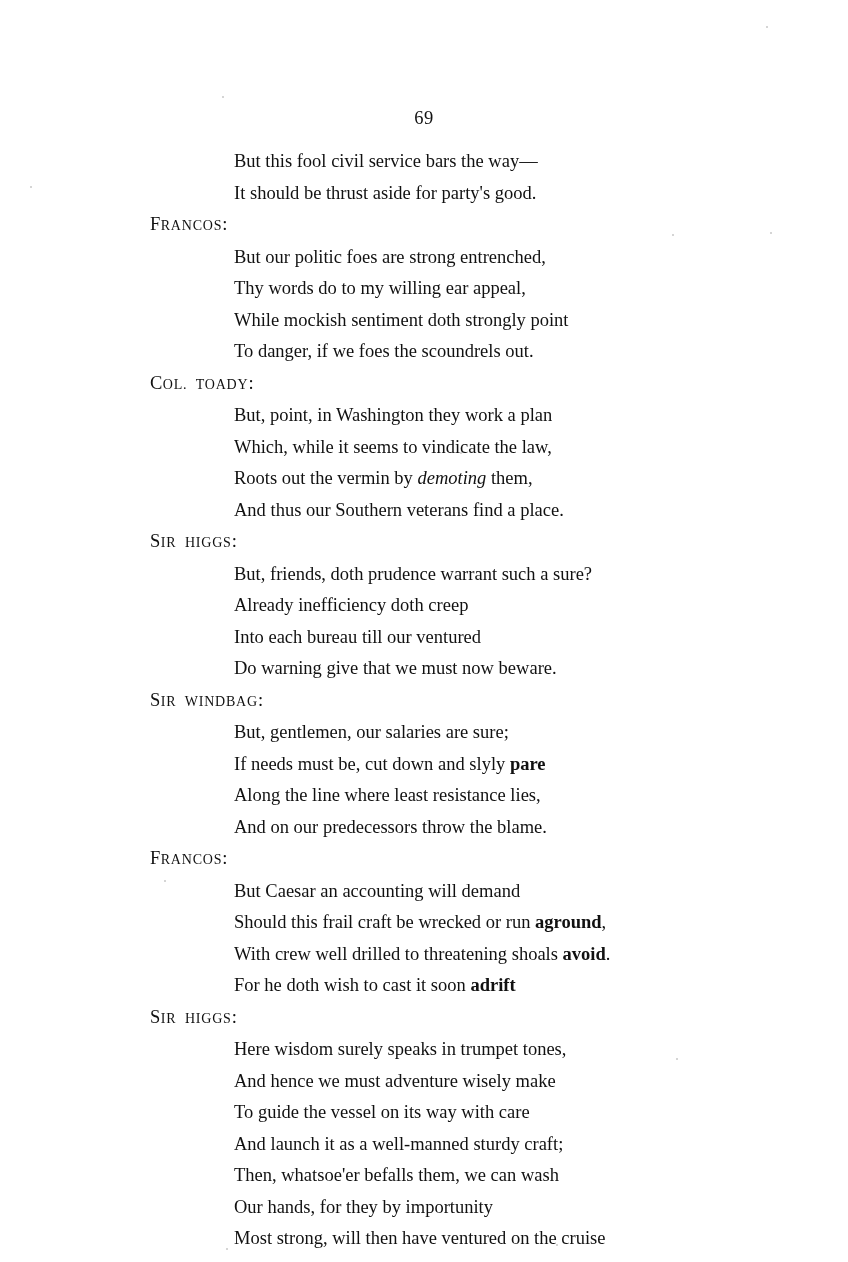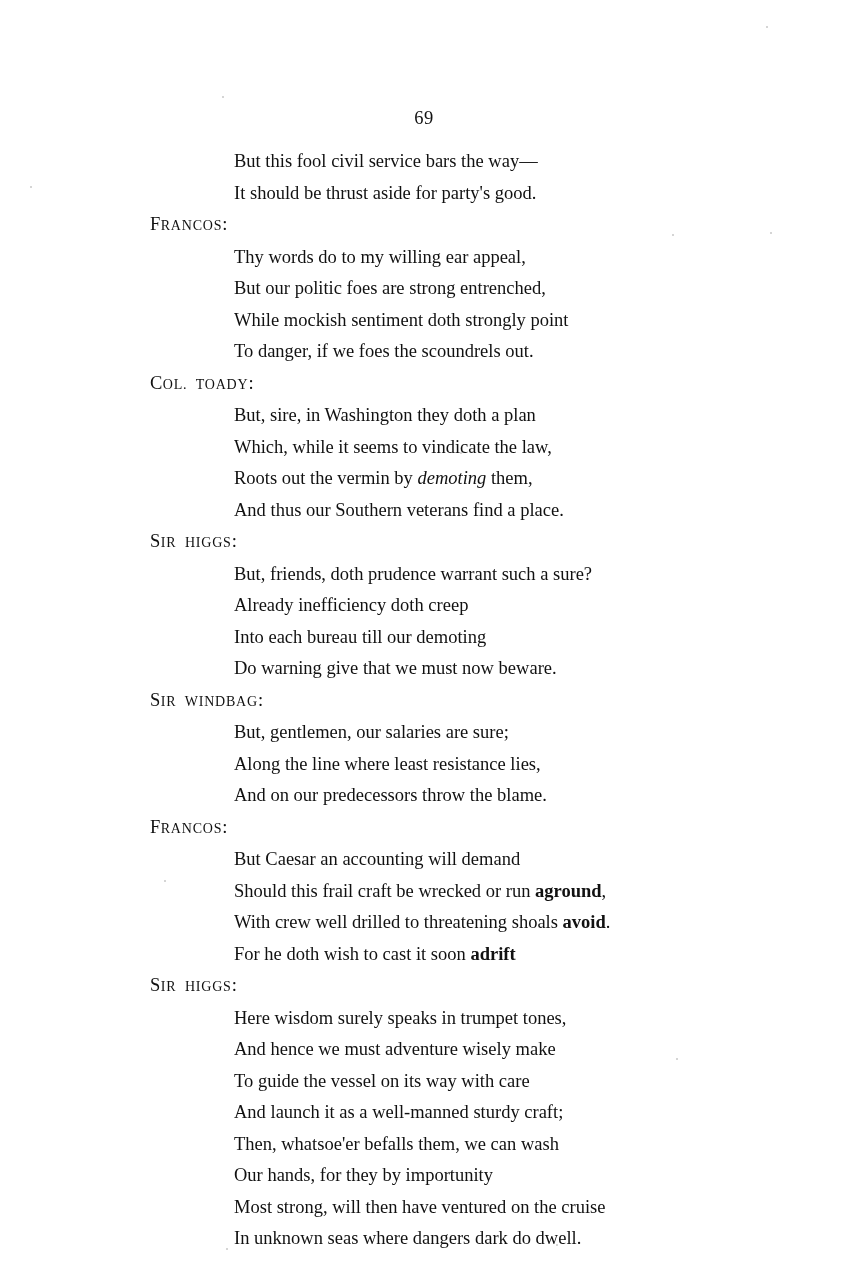--- a/index.html
+++ b/index.html
@@ -74,36 +74,37 @@
 <body>
 
 <div class="page">
 
   <div class="page-number">69</div>
 
   <div class="body-text">
       <div class="line verse">But this fool civil service bars the way—</div>
       <div class="line verse">It should be thrust aside for party's good.</div>
       <div class="line speaker"><span class="sc-first">F</span><span class="sc-rest">RANCOS</span><span class="sc-first">:</span></div>
+      <div class="line verse">But our politic foes are strong entrenched,</div>
       <div class="line verse">Thy words do to my willing ear appeal,</div>
-      <div class="line verse">But our politic foes are strong entrenched,</div>
       <div class="line verse">While mockish sentiment doth strongly point</div>
       <div class="line verse">To danger, if we foes the scoundrels out.</div>
       <div class="line speaker"><span class="sc-first">C</span><span class="sc-rest">OL.  T</span><span class="sc-rest">OADY</span><span class="sc-first">:</span></div>
-      <div class="line verse">But, sire, in Washington they doth a plan</div>
+      <div class="line verse">But, point, in Washington they work a plan</div>
       <div class="line verse">Which, while it seems to vindicate the law,</div>
       <div class="line verse">Roots out the vermin by <em>demoting</em> them,</div>
       <div class="line verse">And thus our Southern veterans find a place.</div>
       <div class="line speaker"><span class="sc-first">S</span><span class="sc-rest">IR  H</span><span class="sc-rest">IGGS</span><span class="sc-first">:</span></div>
       <div class="line verse">But, friends, doth prudence warrant such a sure?</div>
       <div class="line verse">Already inefficiency doth creep</div>
-      <div class="line verse">Into each bureau till our demoting</div>
+      <div class="line verse">Into each bureau till our ventured</div>
       <div class="line verse">Do warning give that we must now beware.</div>
       <div class="line speaker"><span class="sc-first">S</span><span class="sc-rest">IR  W</span><span class="sc-rest">INDBAG</span><span class="sc-first">:</span></div>
       <div class="line verse">But, gentlemen, our salaries are sure;</div>
+      <div class="line verse">If needs must be, cut down and slyly <b>pare</b></div>
       <div class="line verse">Along the line where least resistance lies,</div>
       <div class="line verse">And on our predecessors throw the blame.</div>
       <div class="line speaker"><span class="sc-first">F</span><span class="sc-rest">RANCOS</span><span class="sc-first">:</span></div>
       <div class="line verse">But Caesar an accounting will demand</div>
       <div class="line verse">Should this frail craft be wrecked or run <b>aground</b>,</div>
       <div class="line verse">With crew well drilled to threatening shoals <b>avoid</b>.</div>
       <div class="line verse">For he doth wish to cast it soon <b>adrift</b></div>
       <div class="line speaker"><span class="sc-first">S</span><span class="sc-rest">IR  H</span><span class="sc-rest">IGGS</span><span class="sc-first">:</span></div>
       <div class="line verse">Here wisdom surely speaks in trumpet tones,</div>
       <div class="line verse">And hence we must adventure wisely make</div>

